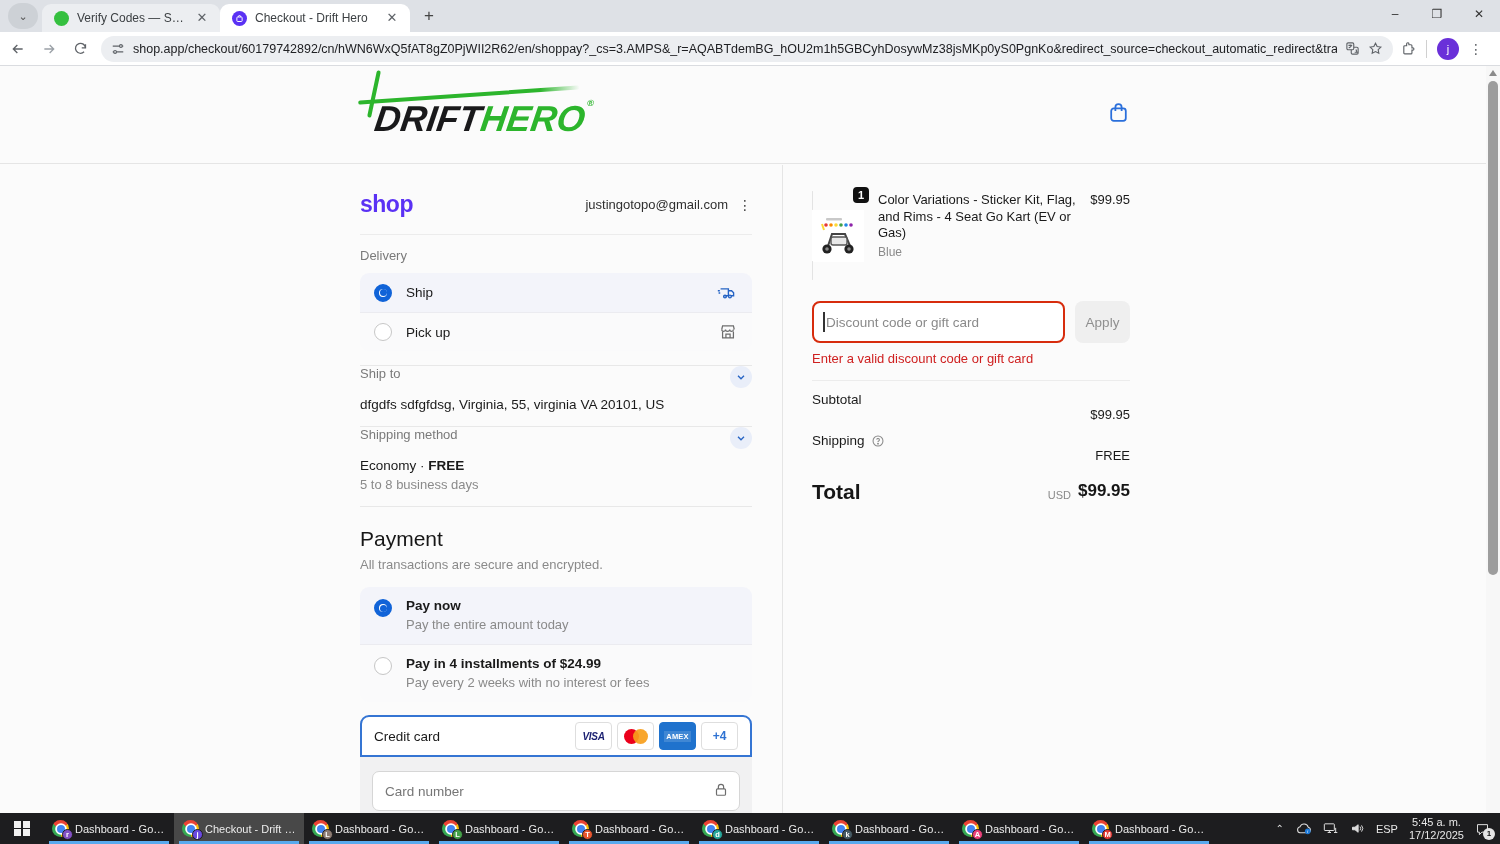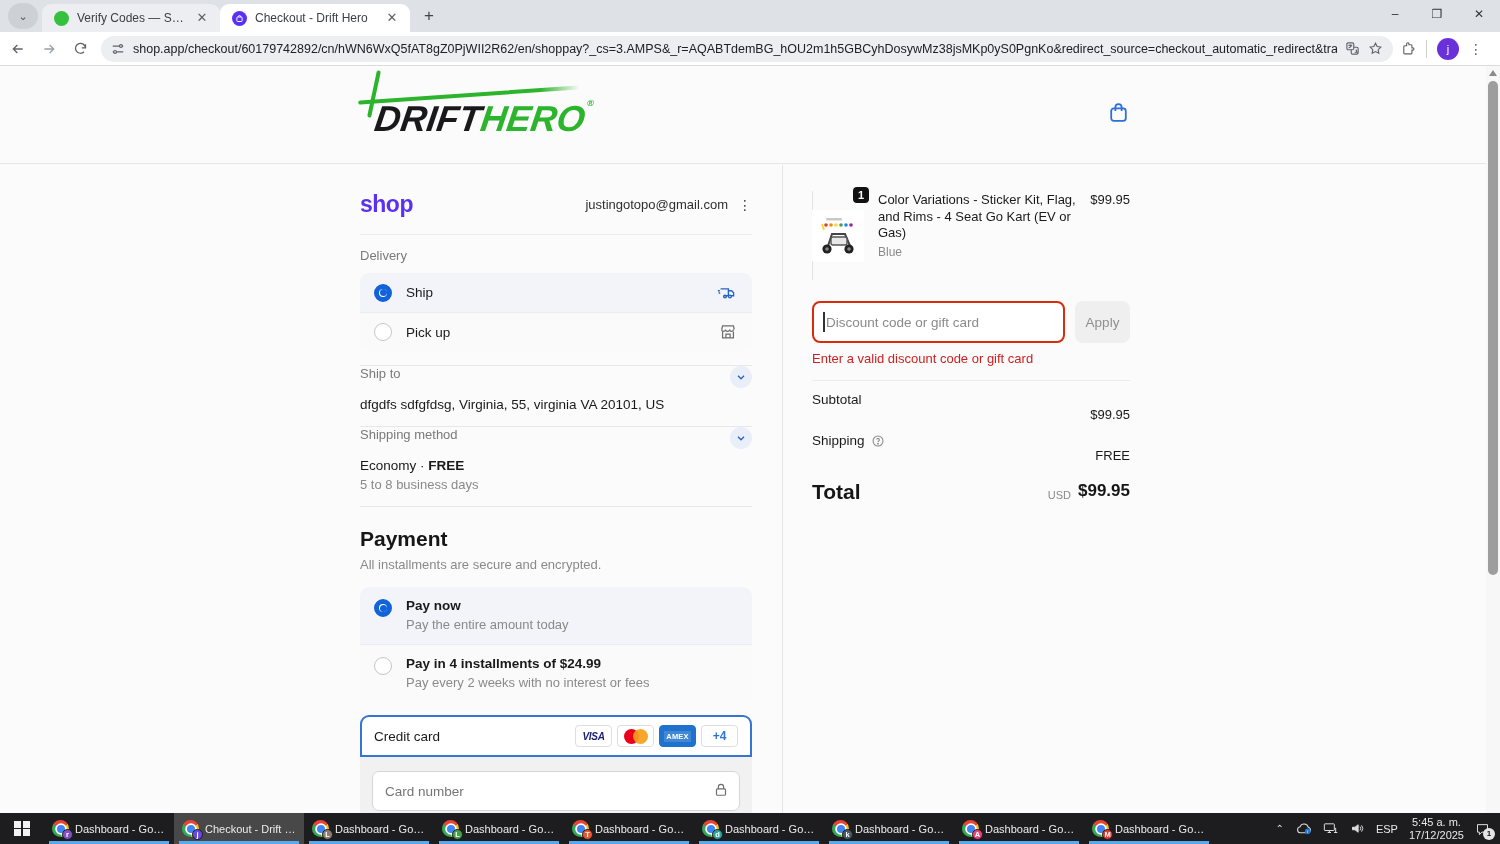--- a/index.html
+++ b/index.html
@@ -69,35 +69,35 @@
 
   .hdiv { height:1px; background:#e8e8e8; margin-top:14px; }
   .collapse-row { display:flex; }
   .collapse-row .section-label { margin:0; }
   .chev-btn { margin-left:auto; width:22px; height:22px; border-radius:50%; background:#e9eef9; display:flex; align-items:center; justify-content:center; }
   .addr { font-size:13.5px; color:#1a1a1a; margin-top:9px; }
   .method-line { font-size:13.5px; color:#1a1a1a; margin-top:9px; }
   .method-line b { font-weight:700; }
   .eta { font-size:13px; color:#8a8a8a; margin-top:4px; }
 
-  .pay-title { font-size:21px; font-weight:700; color:#161616; margin-top:20px; }
+  .pay-title { font-size:21px; font-weight:400; color:#161616; margin-top:20px; }
   .pay-sub { font-size:13px; color:#8a8a8a; margin-top:6px; }
   .pay-group { margin-top:15px; border-radius:9px; overflow:hidden; }
   .pay-row { display:flex; gap:14px; padding:11px 14px 12px; background:#fafafb; }
   .pay-row.sel { background:#f3f4fa; }
   .pay-row + .pay-row { border-top:1px solid #ebebf0; }
   .pay-row .radio { margin-top:1px; }
   .pay-row .t1 { font-size:13.5px; font-weight:700; color:#1a1a1a; }
   .pay-row .t2 { font-size:13px; color:#8a8a8a; margin-top:4px; }
 
   .cc-box { margin-top:13px; }
   .cc-head { display:flex; align-items:center; border:2px solid #3575d3; border-radius:9px 9px 0 0; background:#fff; height:42px; padding:8px 12px; }
   .cc-head .lbl { font-size:13.5px; color:#1a1a1a; }
   .cc-icons { margin-left:auto; display:flex; gap:5px; align-items:center; }
-  .card-badge { width:37px; height:22px; border-radius:4px; border:1px solid #dedede; background:#fff; display:flex; align-items:center; justify-content:center; }
+  .card-badge { width:37px; height:28px; border-radius:4px; border:1px solid #dedede; background:#fff; display:flex; align-items:center; justify-content:center; }
   .visa-txt { font-size:10px; font-weight:800; font-style:italic; color:#1a1f71; letter-spacing:-0.3px; }
   .mc-c { position:relative; width:24px; height:15px; }
   .mc-c i { position:absolute; top:0; width:15px; height:15px; border-radius:50%; }
   .mc-red { left:0; background:#eb001b; }
   .mc-org { left:9px; background:#f79e1b; opacity:0.92; }
   .amex { background:#1f72cd; border-color:#1f72cd; }
   .amex span { font-size:7.5px; font-weight:800; color:#fff; letter-spacing:0.2px; background:rgba(255,255,255,0.15); padding:1px 2px; }
   .plus4 { font-size:12px; color:#2e72d2; font-weight:600; }
   .cc-body { background:#f1f1f2; border-radius:0 0 9px 9px; padding:14px 12px; }
   .fld { position:relative; }
@@ -319,21 +319,21 @@
       <div class="method-line">
         <span>Economy</span>
         <span>·</span>
         <b>FREE</b>
       </div>
       <div class="eta">5 to 8 business days</div>
 
       <div class="hdiv"></div>
 
       <div class="pay-title">Payment</div>
-      <div class="pay-sub">All installments are secure and encrypted.</div>
+      <div class="pay-sub">All transactions are secure and encrypted.</div>
 
       <div class="pay-group">
         <div class="pay-row sel">
           <span class="radio on"></span>
           <span>
             <div class="t1">Pay now</div>
             <div class="t2">Pay the entire amount today</div>
           </span>
         </div>
         <div class="pay-row">

